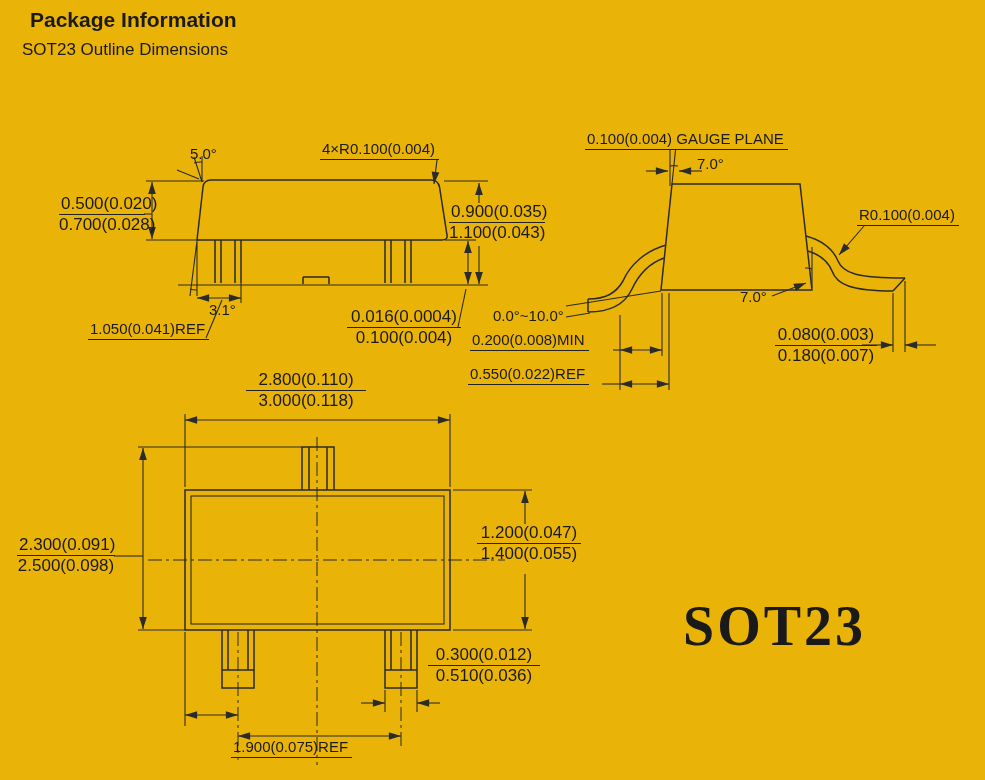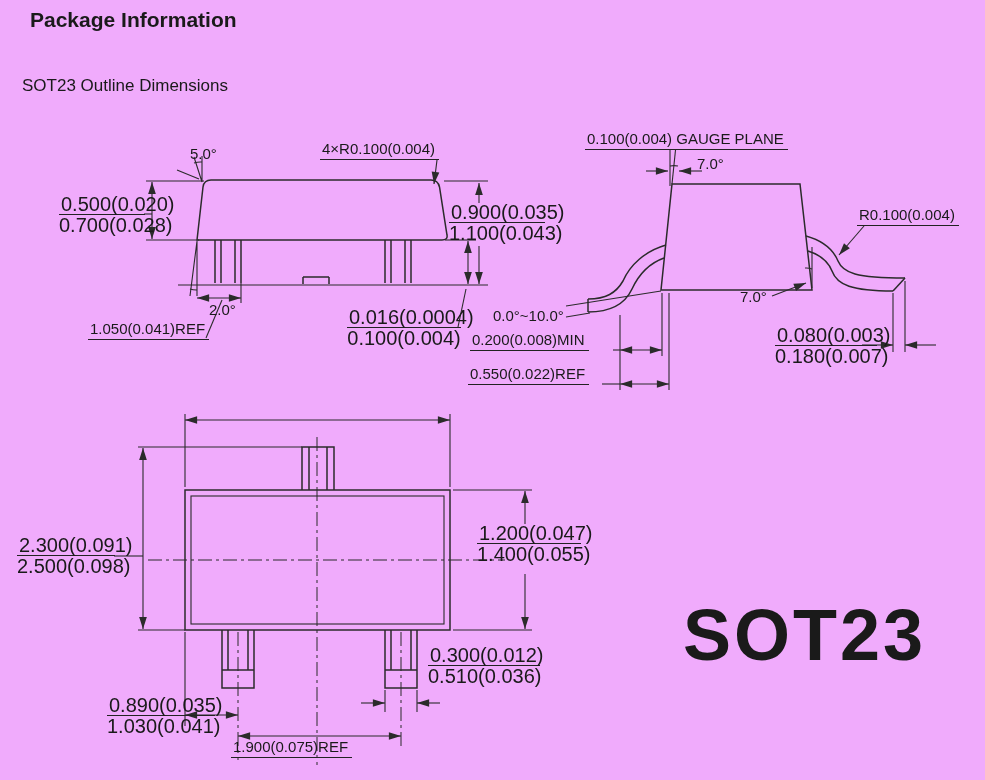--- a/index.html
+++ b/index.html
@@ -1,31 +1,31 @@
 <!DOCTYPE html>
 <html><head>
 <meta charset="utf-8">
 <style>
   * { margin:0; padding:0; box-sizing:border-box; }
   html,body { background:#ffffff; }
   body { font-family:"Liberation Sans","DejaVu Sans",sans-serif; color:#1a1a1a; }
-  .page { position:relative; width:985px; height:780px; background:#f0abfc; overflow:hidden; }
+  .page { position:relative; width:985px; height:780px; background:#eab308; overflow:hidden; }
 
   .title    { position:absolute; left:30px; top:8px;  font-size:21px; font-weight:bold; white-space:nowrap; }
-  .subtitle { position:absolute; left:22px; top:40px; font-size:17px; white-space:nowrap;margin-top:36px; }
+  .subtitle { position:absolute; left:22px; top:40px; font-size:17px; white-space:nowrap; }
 
   .lab  { position:absolute; font-size:15px; line-height:16px; white-space:nowrap; }
   .ulab { position:absolute; font-size:15px; line-height:16px; white-space:nowrap;
           border-bottom:1.4px solid #222; padding:0 4px 2px 2px; }
-  .frac { position:absolute; font-size:20px; line-height:16px; text-align:center; }
+  .frac { position:absolute; font-size:17px; line-height:16px; text-align:center; }
   .frac .t { display:block; border-bottom:1.4px solid #222; padding:0 2px 2px; }
   .frac .b { display:block; padding-top:2px; }
 
-  .pkg { position:absolute; left:683px; top:594px; font-size:72px; font-weight:900;
-         letter-spacing:3px; font-family:Liberation Sans, sans-serif; }
+  .pkg { position:absolute; left:683px; top:594px; font-size:56px; font-weight:900;
+         letter-spacing:3px; font-family:Liberation Serif, serif; }
 
   svg.draw { position:absolute; left:0; top:0; }
   svg.draw line, svg.draw path, svg.draw rect { stroke:#2b2b2b; fill:none; stroke-linecap:butt; }
   .thick { stroke-width:1.5; }
   .thin  { stroke-width:1.1; }
   .cl    { stroke-width:1; stroke-dasharray:14 4 3 4; }
   marker path { fill:#2b2b2b !important; stroke:none !important; }
 </style>
 </head>
 <body>
@@ -170,51 +170,51 @@
   <div class="lab" style="left:190px;top:146px">5.0°</div>
   <div class="ulab" style="left:320px;top:141px">4×R0.100(0.004)</div>
   <div class="frac" style="left:59px;top:196px;width:86px">
     <span class="t">0.500(0.020)</span>
     <span class="b">0.700(0.028)</span>
   </div>
   <div class="frac" style="left:449px;top:204px;width:96px">
     <span class="t">0.900(0.035)</span>
     <span class="b">1.100(0.043)</span>
   </div>
-  <div class="lab" style="left:209px;top:302px">2.0°</div>
+  <div class="lab" style="left:209px;top:302px">3.1°</div>
   <div class="ulab" style="left:88px;top:321px">1.050(0.041)REF</div>
   <div class="frac" style="left:347px;top:309px;width:114px">
     <span class="t">0.016(0.0004)</span>
     <span class="b">0.100(0.004)</span>
   </div>
 
   <div class="ulab" style="left:585px;top:131px">0.100(0.004) GAUGE PLANE</div>
   <div class="lab" style="left:697px;top:156px">7.0°</div>
   <div class="ulab" style="left:857px;top:207px">R0.100(0.004)</div>
   <div class="lab" style="left:740px;top:289px">7.0°</div>
   <div class="lab" style="left:493px;top:308px">0.0°~10.0°</div>
   <div class="ulab" style="left:470px;top:332px">0.200(0.008)MIN</div>
   <div class="ulab" style="left:468px;top:366px">0.550(0.022)REF</div>
   <div class="frac" style="left:775px;top:327px;width:102px">
     <span class="t">0.080(0.003)</span>
     <span class="b">0.180(0.007)</span>
   </div>
 
+  <div class="frac" style="left:246px;top:372px;width:120px">
+    <span class="t">2.800(0.110)</span>
+    <span class="b">3.000(0.118)</span>
+  </div>
   <div class="frac" style="left:17px;top:537px;width:98px">
     <span class="t">2.300(0.091)</span>
     <span class="b">2.500(0.098)</span>
   </div>
   <div class="frac" style="left:477px;top:525px;width:104px">
     <span class="t">1.200(0.047)</span>
     <span class="b">1.400(0.055)</span>
   </div>
-  <div class="frac" style="left:107px;top:697px;width:108px">
-    <span class="t">0.890(0.035)</span>
-    <span class="b">1.030(0.041)</span>
-  </div>
   <div class="frac" style="left:428px;top:647px;width:112px">
     <span class="t">0.300(0.012)</span>
     <span class="b">0.510(0.036)</span>
   </div>
   <div class="ulab" style="left:231px;top:739px">1.900(0.075)REF</div>
 
   <div class="pkg">SOT23</div>
 
 </div>
 

